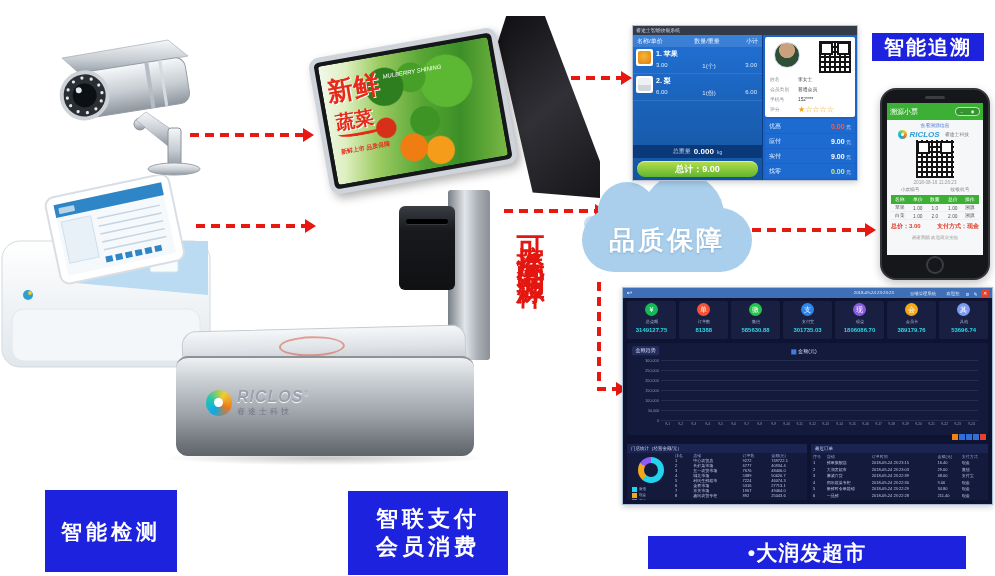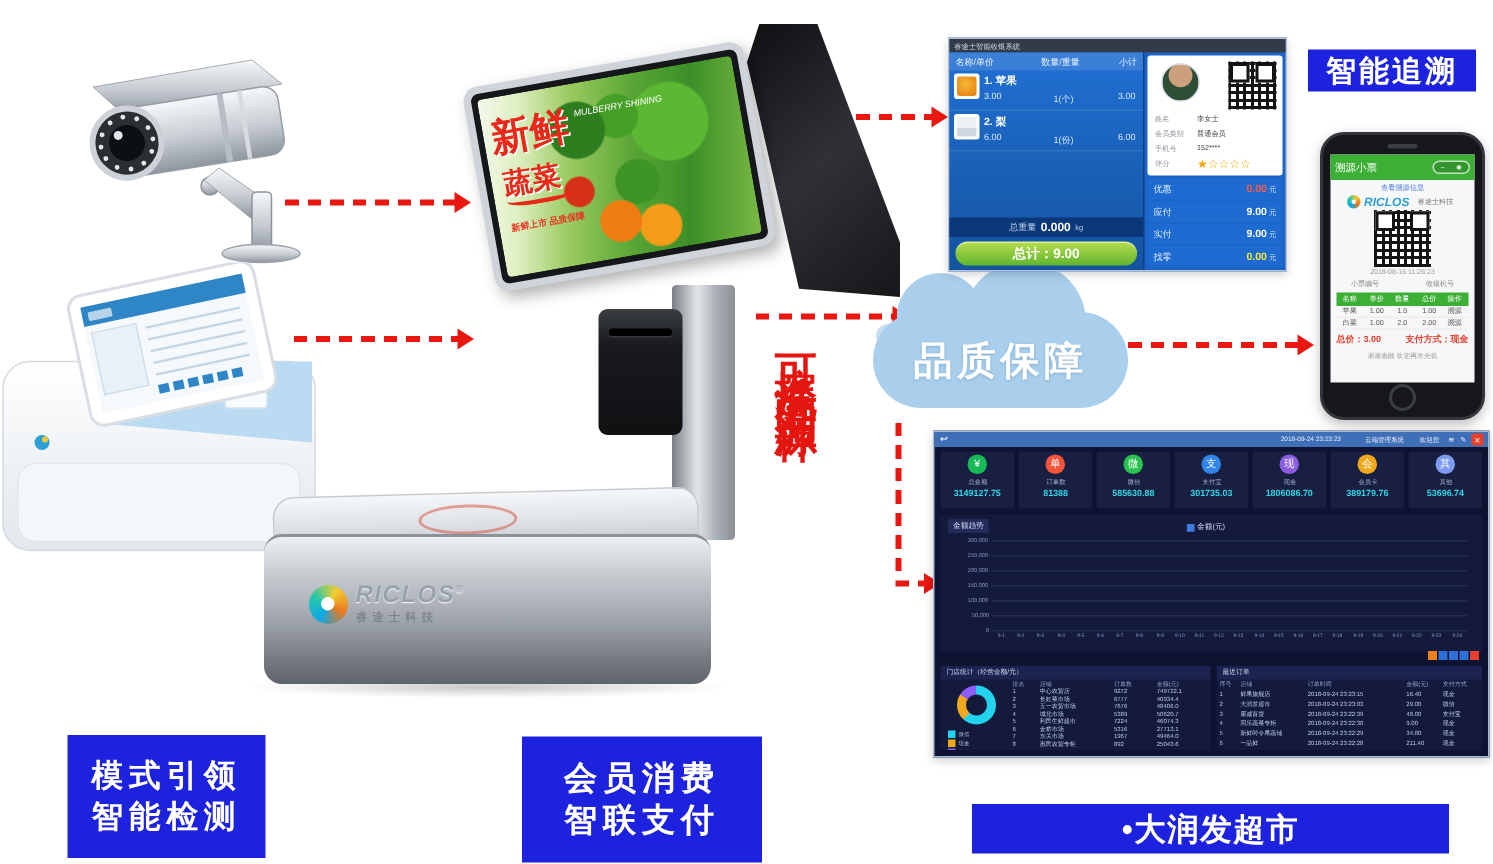--- a/index.html
+++ b/index.html
@@ -769,23 +769,22 @@
                 <span style="width: 14%;">211.40</span>
                 <span style="width: 14%;">现金</span>
               </div>
             </div>
           </div>
       </div>
     </div>
   </div>
 
   <div class="bluebox b1">
-    <span class="l1">模式引领</span>
     <span>智能检测</span>
   </div>
   <div class="bluebox b2">
+    <span>智联支付</span>
     <span>会员消费</span>
-    <span>智联支付</span>
   </div>
   <div class="bluebox b3">
     <span class="p2">•大润发超市</span>
   </div>
 </div>
 
 </body></html>

